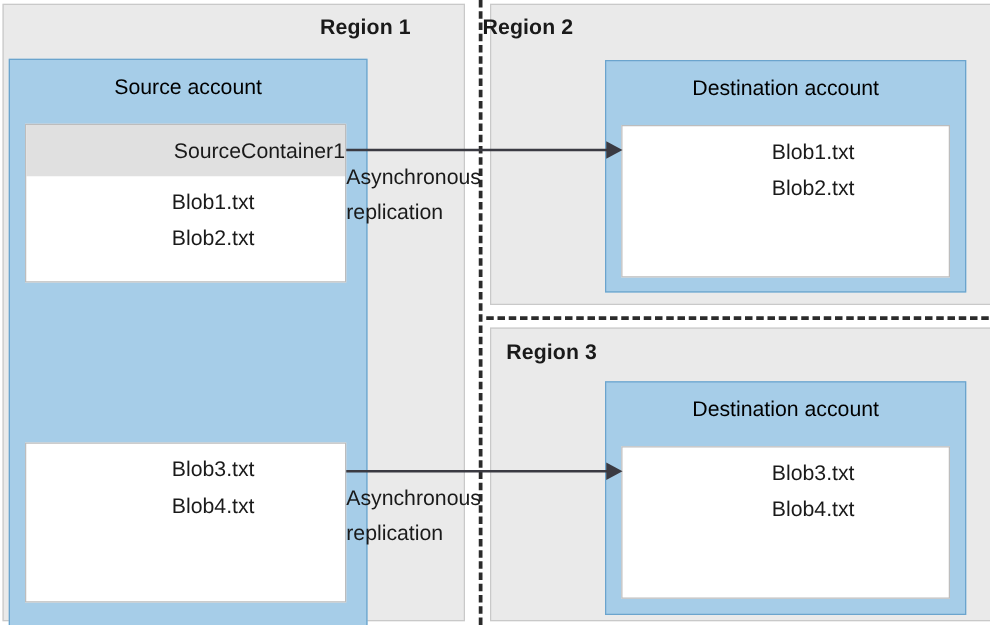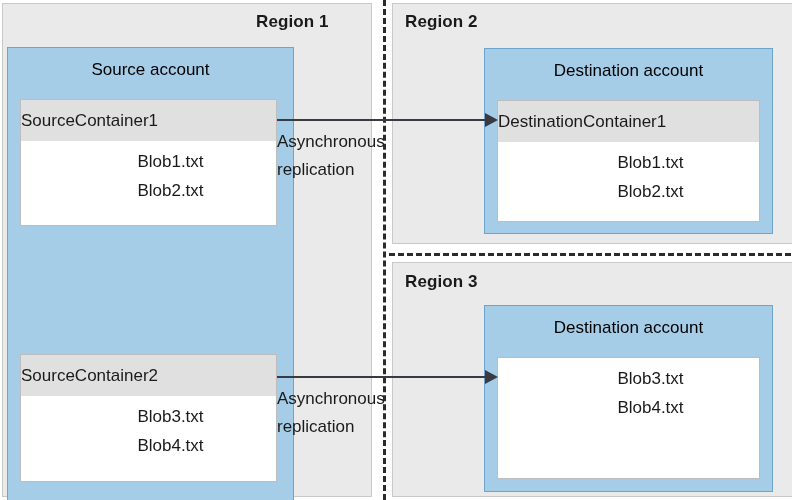--- a/index.html
+++ b/index.html
@@ -54,21 +54,21 @@
   .container-box {
     position: absolute;
     background: #ffffff;
     border: 1px solid #bdbdbd;
     box-sizing: border-box;
   }
   .container-header {
     background: #e0e0e0;
     font-size: 17px;
     color: #1a1a1a;
-    text-align: left;
+    text-align: right;
     line-height: 41px;
     height: 41px;
     white-space: nowrap;
     overflow: hidden;
   }
   .blob-list {
     padding-top: 6px;
   }
   .blob-item {
     font-size: 17px;
@@ -134,36 +134,34 @@
 
   <div class="container-box" style="left:20px; top:99px; width:257px; height:127px;">
     <div class="container-header">SourceContainer1</div>
     <div class="blob-list">
       <div class="blob-item">Blob1.txt</div>
       <div class="blob-item">Blob2.txt</div>
     </div>
   </div>
 
   <div class="container-box" style="left:20px; top:354px; width:257px; height:128px;">
-    <div class="container-header">SourceContainer2</div>
     <div class="blob-list">
       <div class="blob-item">Blob3.txt</div>
       <div class="blob-item">Blob4.txt</div>
     </div>
   </div>
 
   <div class="region-panel" style="left:392px; top:3px; width:403px; height:241px;"></div>
-  <div class="region-title" style="left:405px; top:12px;text-align:right;">Region 2</div>
+  <div class="region-title" style="left:386px; top:12px;text-align:right;">Region 2</div>
 
   <div class="account-box" style="left:484px; top:48px; width:289px; height:186px;">
     <div class="account-title" style="top:12px;">Destination account</div>
   </div>
 
   <div class="container-box" style="left:497px; top:100px; width:263px; height:122px;">
-    <div class="container-header">DestinationContainer1</div>
     <div class="blob-list">
       <div class="blob-item">Blob1.txt</div>
       <div class="blob-item">Blob2.txt</div>
     </div>
   </div>
 
   <div class="region-panel" style="left:392px; top:262px; width:403px; height:235px;"></div>
   <div class="region-title" style="left:405px; top:272px;">Region 3</div>
 
   <div class="account-box" style="left:484px; top:305px; width:289px; height:187px;">

